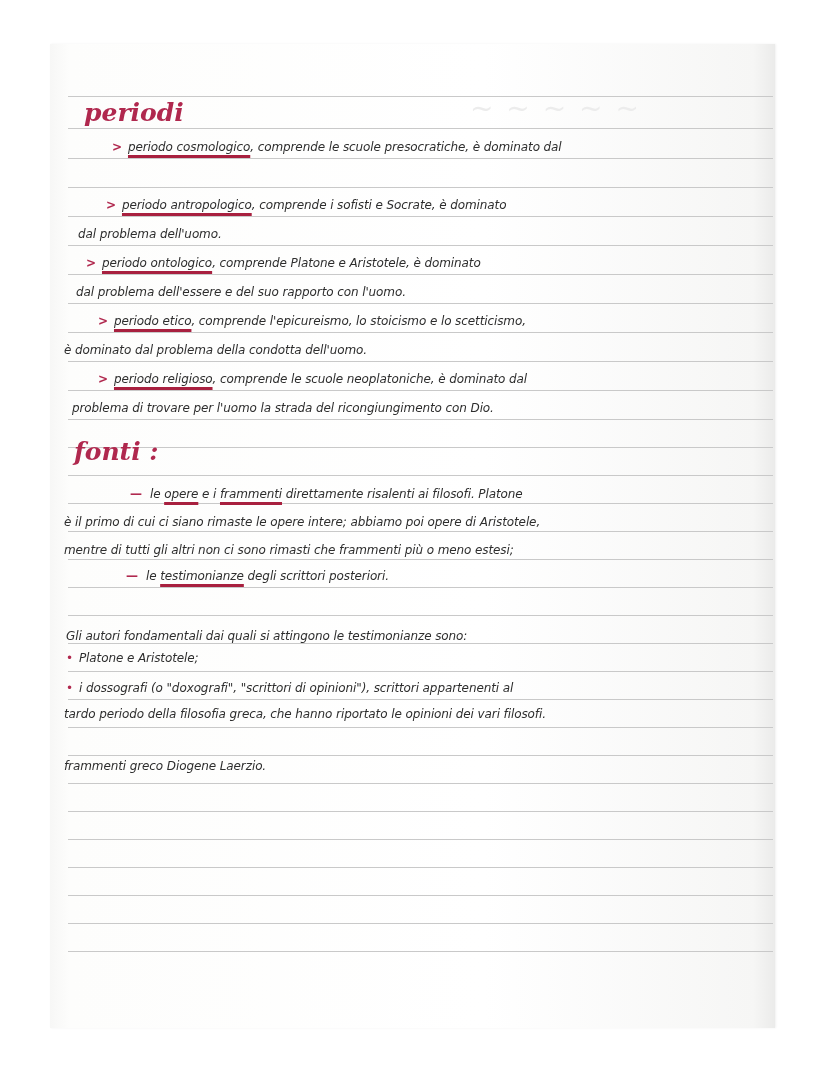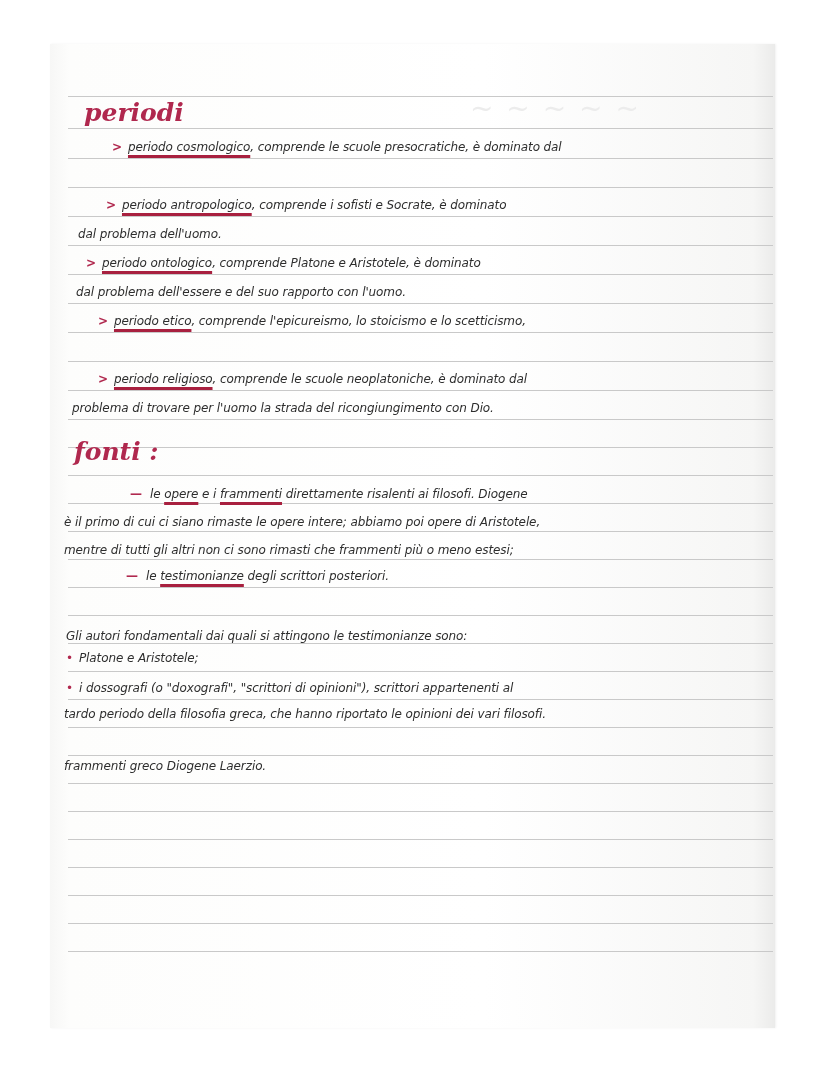--- a/index.html
+++ b/index.html
@@ -86,30 +86,31 @@
   <div class="line" style="left:28px; top:180px">dal problema dell'uomo.</div>
 
   <div class="line" style="left:36px; top:209px">
     <span class="marker">&gt;</span><span class="hl">periodo ontologico</span><span>, comprende Platone e Aristotele, è dominato</span>
   </div>
   <div class="line" style="left:48px; top:267px">
     <span class="marker">&gt;</span><span class="hl">periodo etico</span><span>, comprende l'epicureismo, lo stoicismo e lo scetticismo,</span>
   </div>
 
   <div class="line" style="left:26px; top:238px">dal problema dell'essere e del suo rapporto con l'uomo.</div>
+  <div class="line" style="left:14px; top:296px">è dominato dal problema della condotta dell'uomo.</div>
 
   <div class="line" style="left:48px; top:325px">
     <span class="marker">&gt;</span><span class="hl">periodo religioso</span><span>, comprende le scuole neoplatoniche, è dominato dal</span>
   </div>
   <div class="line" style="left:22px; top:354px">problema di trovare per l'uomo la strada del ricongiungimento con Dio.</div>
 
   <div class="heading" style="left:24px; top:395px">fonti :</div>
 
   <div class="line" style="left:80px; top:440px">
-    <span class="dash">—</span><span>le </span><span class="hl">opere</span><span> e i </span><span class="hl">frammenti</span><span> direttamente risalenti ai filosofi. Diogene</span>
+    <span class="dash">—</span><span>le </span><span class="hl">opere</span><span> e i </span><span class="hl">frammenti</span><span> direttamente risalenti ai filosofi. Platone</span>
   </div>
   <div class="line" style="left:14px; top:468px">è il primo di cui ci siano rimaste le opere intere; abbiamo poi opere di Aristotele,</div>
   <div class="line" style="left:14px; top:496px">mentre di tutti gli altri non ci sono rimasti che frammenti più o meno estesi;</div>
 
   <div class="line" style="left:76px; top:522px">
     <span class="dash">—</span><span>le </span><span class="hl">testimonianze</span><span> degli scrittori posteriori.</span>
   </div>
 
   <div class="line" style="left:16px; top:582px">Gli autori fondamentali dai quali si attingono le testimonianze sono:</div>
   <div class="line" style="left:16px; top:604px">

